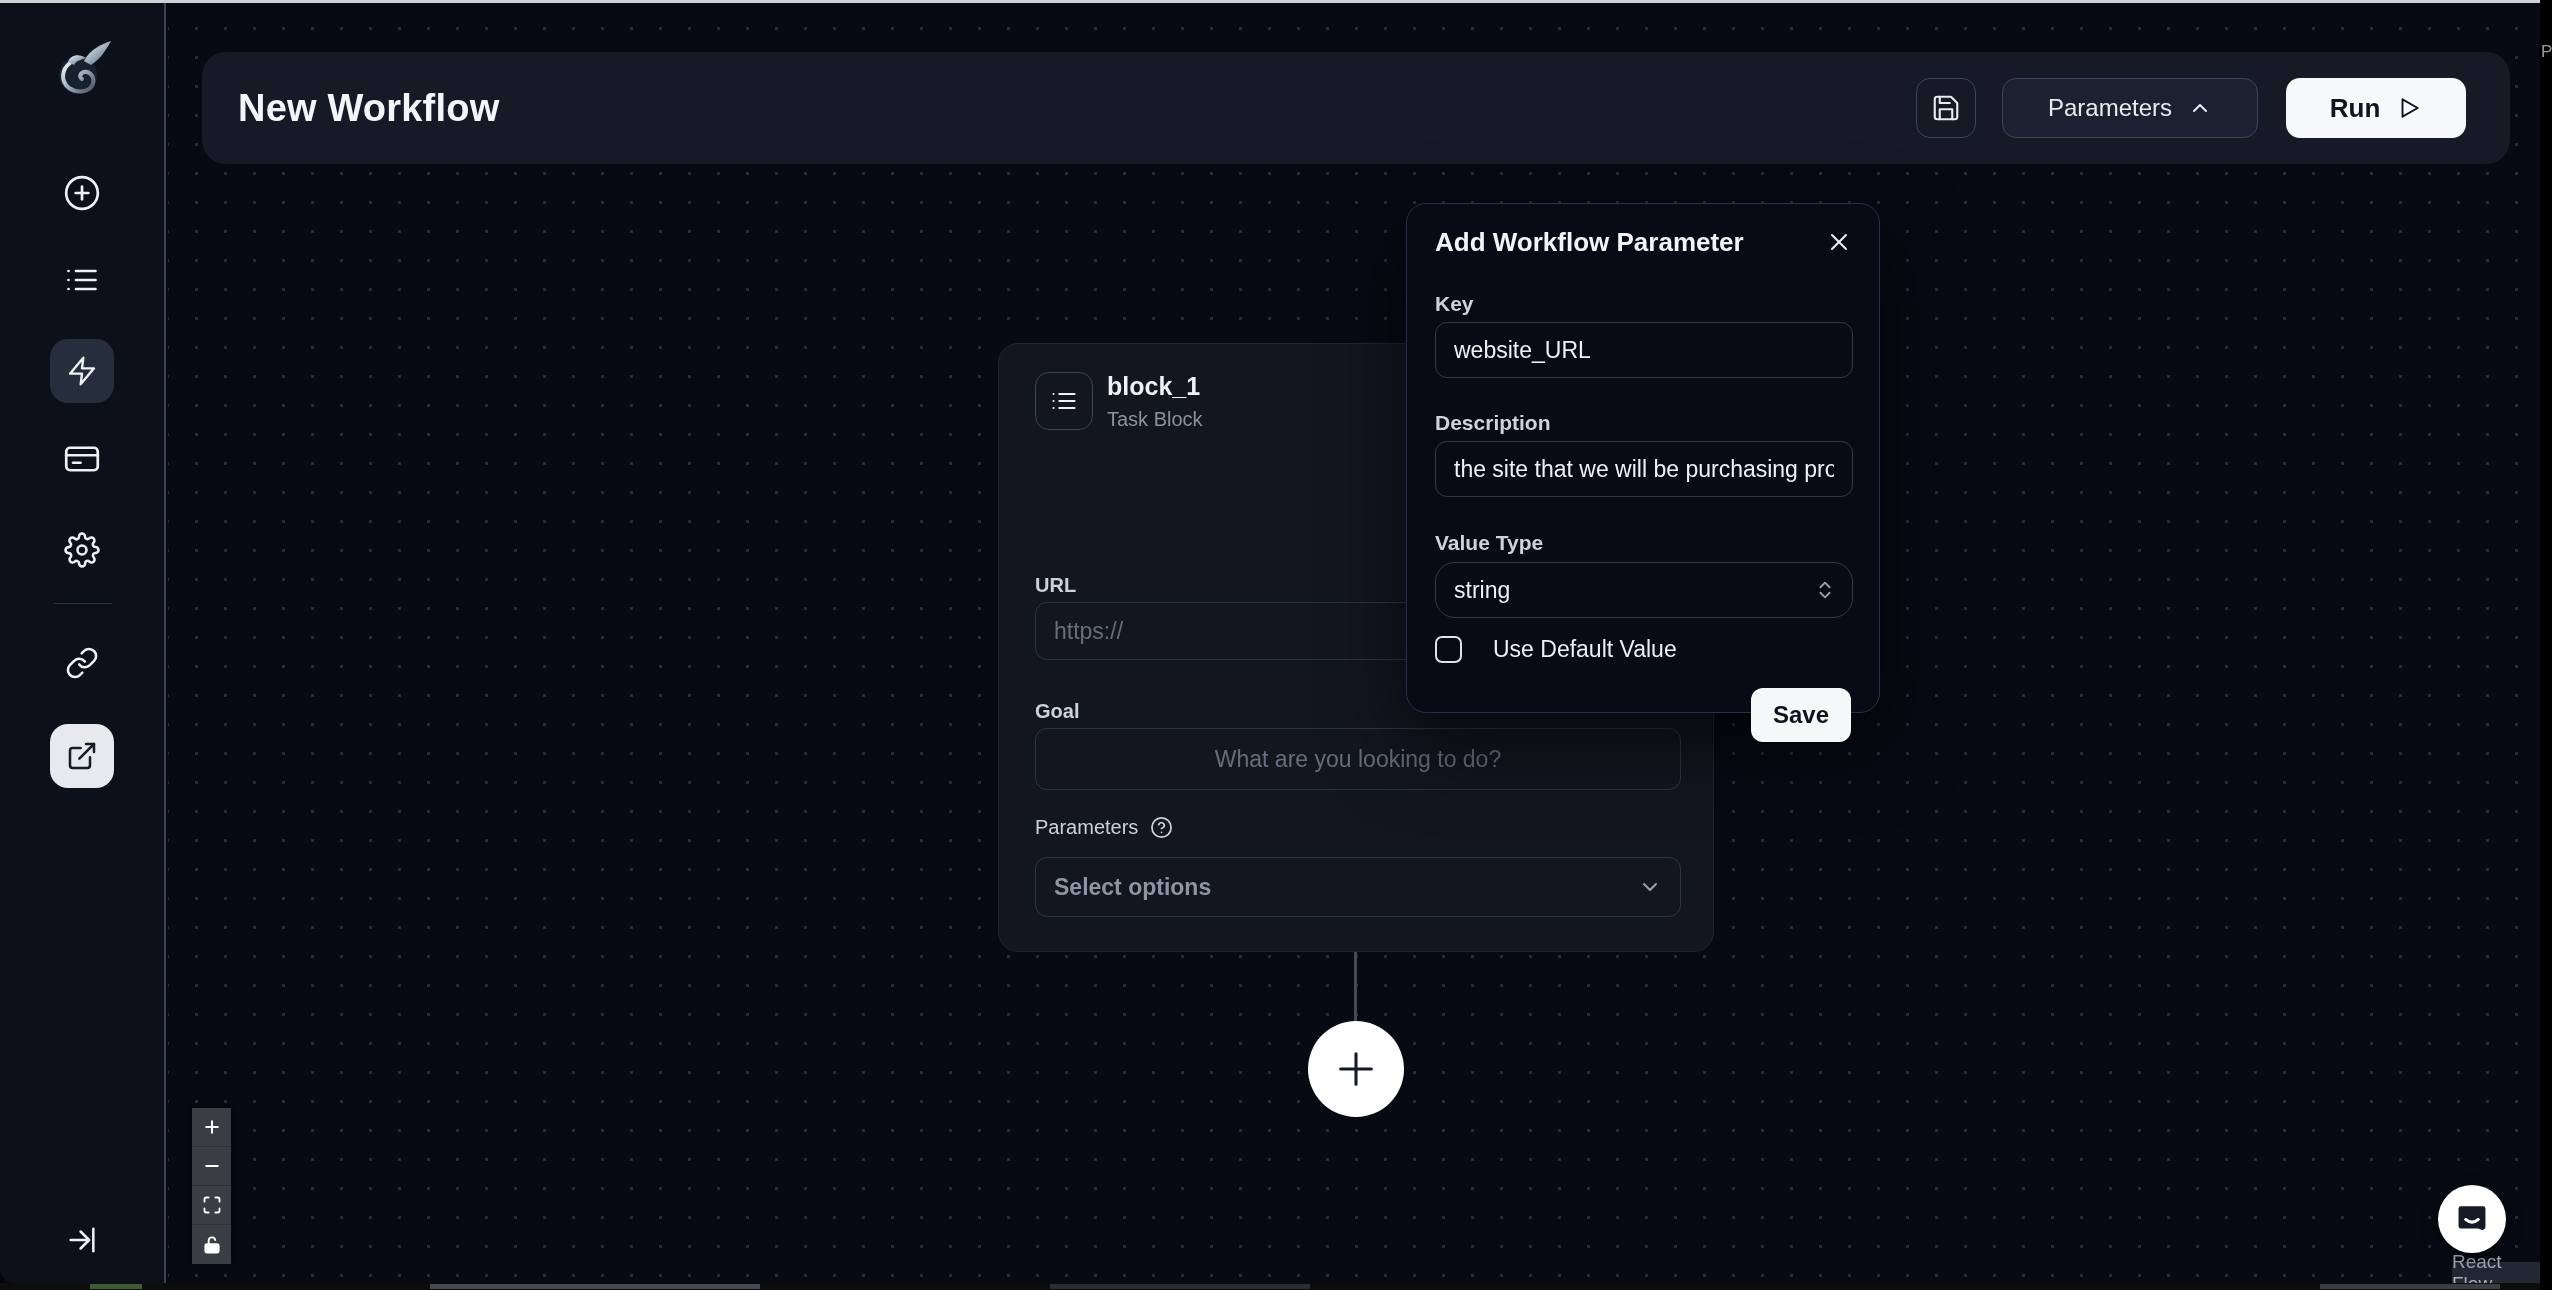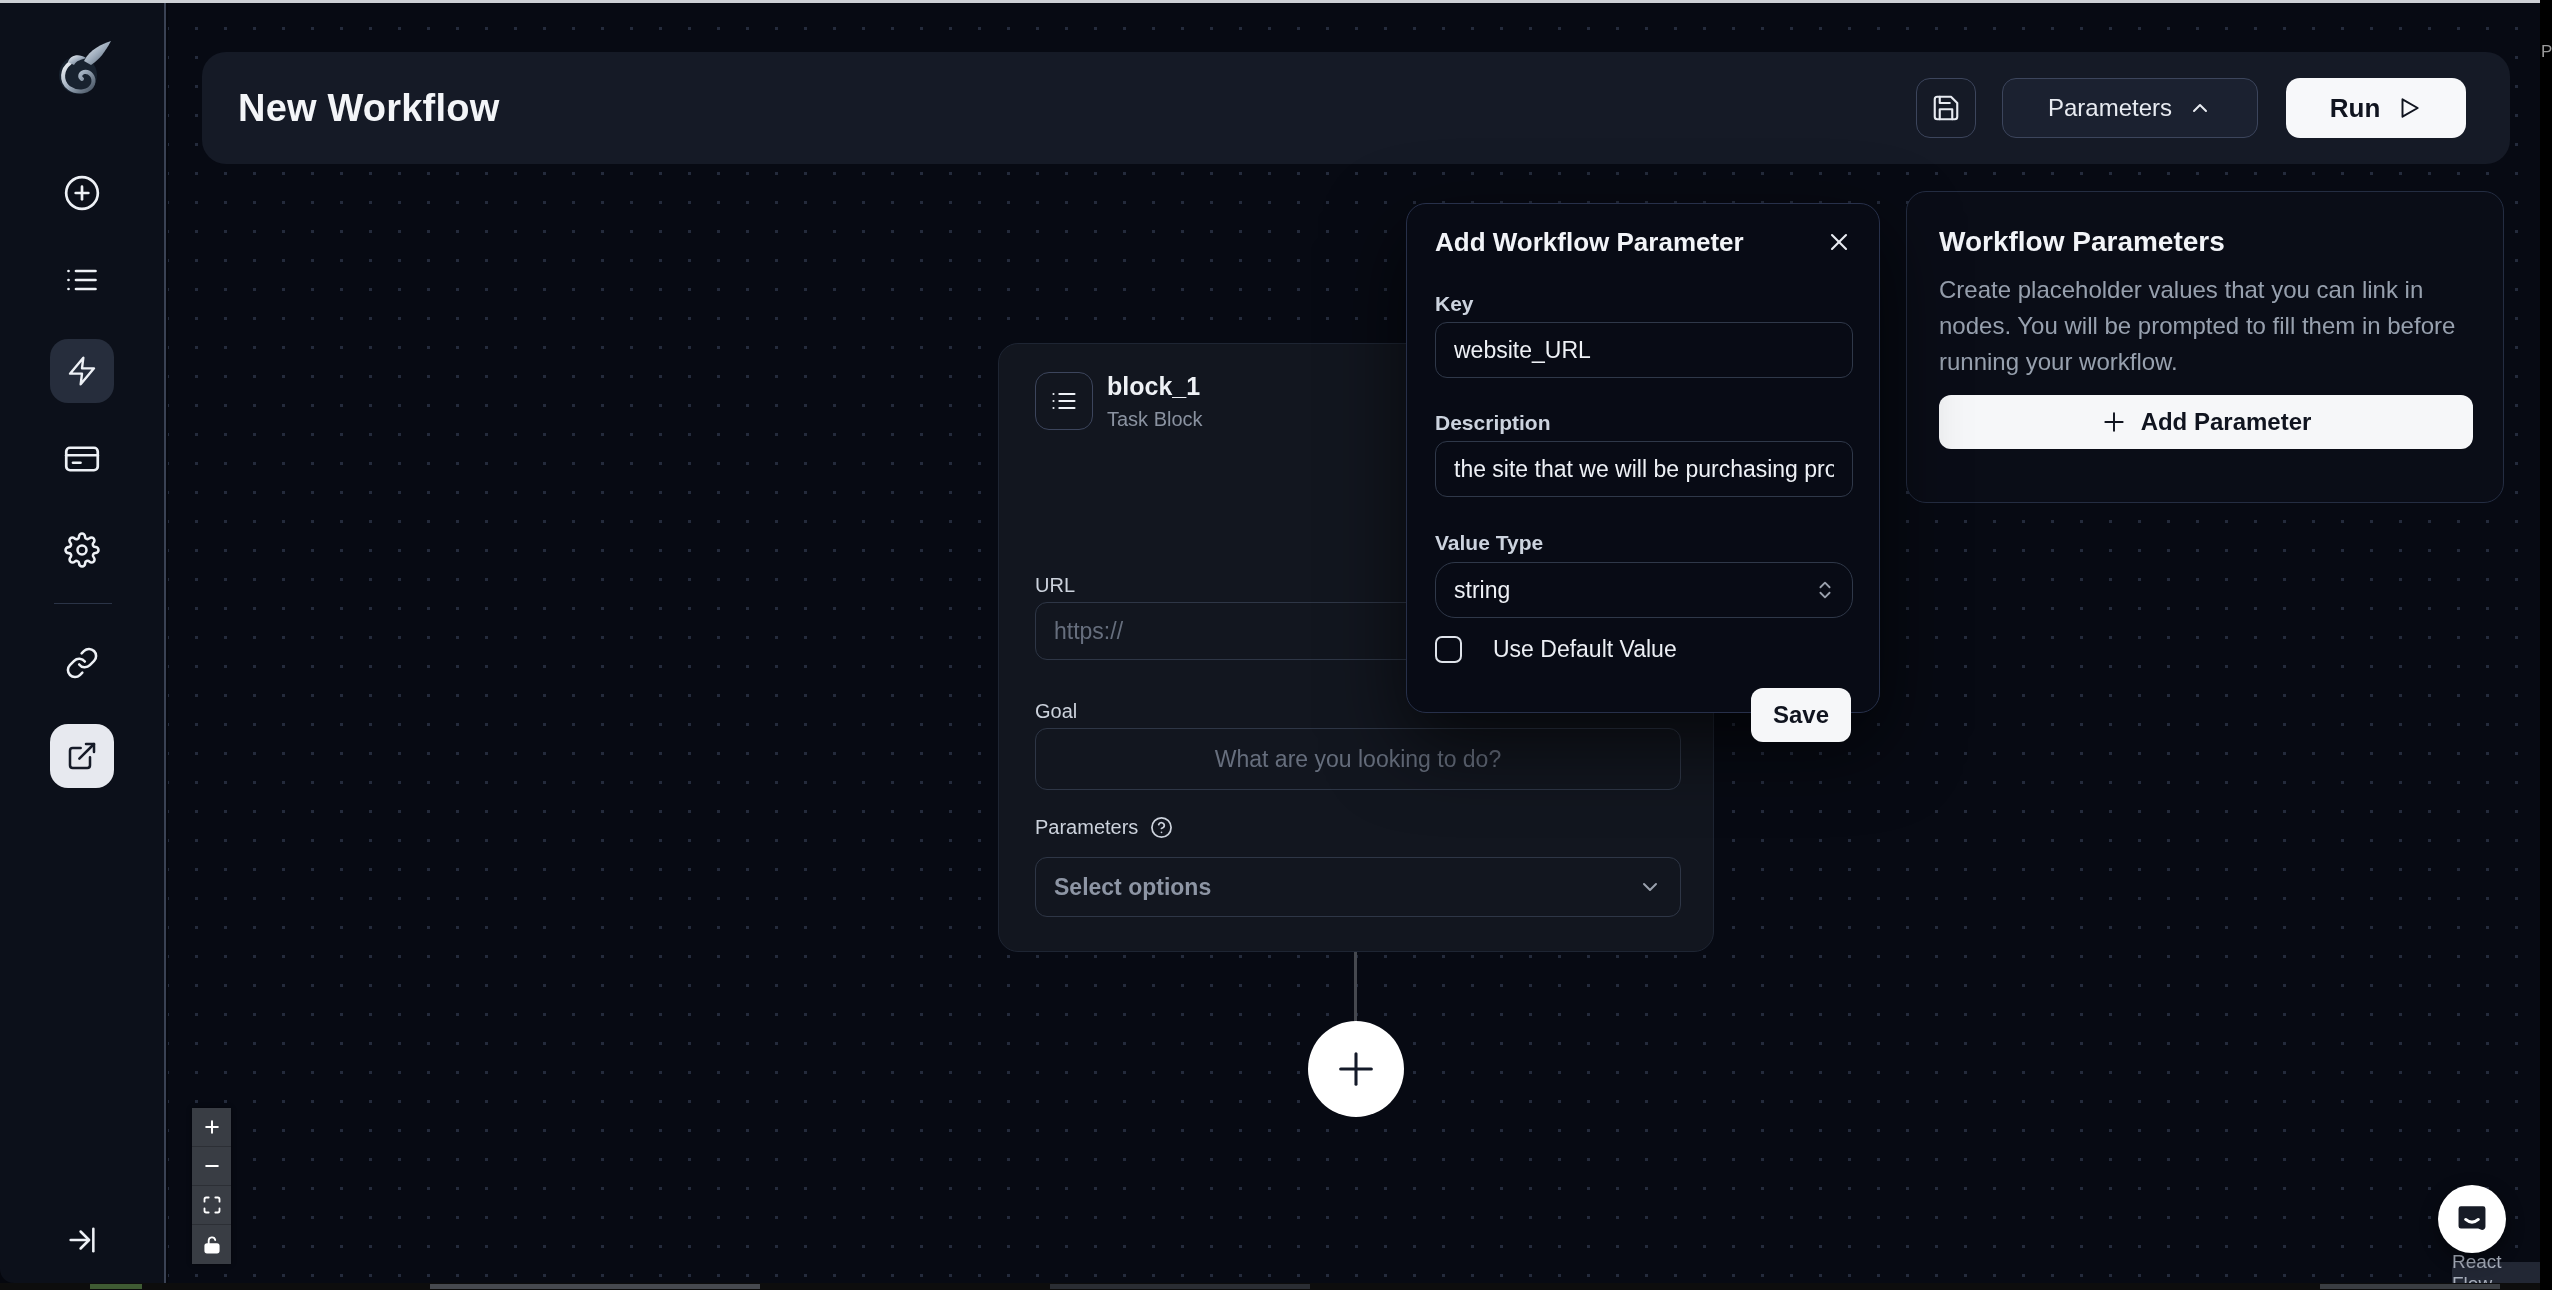--- a/index.html
+++ b/index.html
@@ -53,21 +53,21 @@
     border:1.5px solid #3c455c; border-radius:14px; display:flex; align-items:center;
     justify-content:center; color:#eef1f6; }
   .block-title { position:absolute; left:108px; top:28px; font-size:25px; font-weight:600; color:#eef1f5; }
   .block-subtitle { position:absolute; left:108px; top:64px; font-size:20px; color:#8a92a0; }
   .tabs { position:absolute; left:36px; top:118px; width:250px; height:84px;
     border:1.5px solid #2b3343; border-radius:16px; display:flex; align-items:center; padding:8px; }
   .tab { height:66px; display:flex; align-items:center; justify-content:center; font-size:23px;
     color:#e4e8ee; border-radius:12px; cursor:pointer; }
   .tab.active { background:#3d4554; width:94px; color:#f0f2f6; }
   .tab.inactive { flex:1; }
-  .field-label { position:absolute; font-size:20px; color:#ccd2dc; font-weight:400; }
+  .field-label { position:absolute; font-size:20px; color:#ccd2dc; font-weight:700; }
   .field-input { position:absolute; left:36px; width:646px; height:58px; background:transparent;
     border:1.5px solid #2e3646; border-radius:12px; color:#eef1f6; font-size:23px; padding:0 18px;
     font-family:inherit; outline:none; }
   .field-input::placeholder { color:#666e7d; }
   .params-row { position:absolute; left:36px; top:472px; display:flex; align-items:center; gap:12px;
     color:#ccd2dc; font-size:20px; }
   .select-box { position:absolute; left:36px; top:513px; width:646px; height:60px;
     border:1.5px solid #2e3646; border-radius:12px; display:flex; align-items:center;
     justify-content:space-between; padding:0 18px; cursor:pointer; }
   .select-box .sel-text { font-size:23px; font-weight:600; color:#8d95a4; }
@@ -297,31 +297,20 @@
     </div>
 
     <div class="chk-row">
       <div class="chk-box"></div>
       <div class="chk-label">Use Default Value</div>
     </div>
 
     <div class="save-btn">Save</div>
   </div>
 
-  <div class="abs right-panel">
-    <div class="panel-title">Workflow Parameters</div>
-    <div class="panel-desc">Create placeholder values that you can link in nodes. You will be prompted to fill them in before running your workflow.</div>
-    <div class="add-param-btn">
-      <svg width="26" height="26" viewBox="0 0 24 24" fill="none" stroke="currentColor" stroke-width="1.8" stroke-linecap="round">
-        <line x1="12" y1="4" x2="12" y2="20"></line>
-          <line x1="4" y1="12" x2="20" y2="12"></line>
-      </svg>
-      <span>Add Parameter</span>
-    </div>
-  </div>
 
   <div class="abs flow-controls">
     <div class="fc-btn">
       <svg width="20" height="20" viewBox="0 0 24 24" fill="none" stroke="currentColor" stroke-width="2.4" stroke-linecap="round">
         <line x1="12" y1="5" x2="12" y2="19"></line>
           <line x1="5" y1="12" x2="19" y2="12"></line>
       </svg>
     </div>
     <div class="fc-btn">
       <svg width="20" height="20" viewBox="0 0 24 24" fill="none" stroke="currentColor" stroke-width="2.4" stroke-linecap="round">

